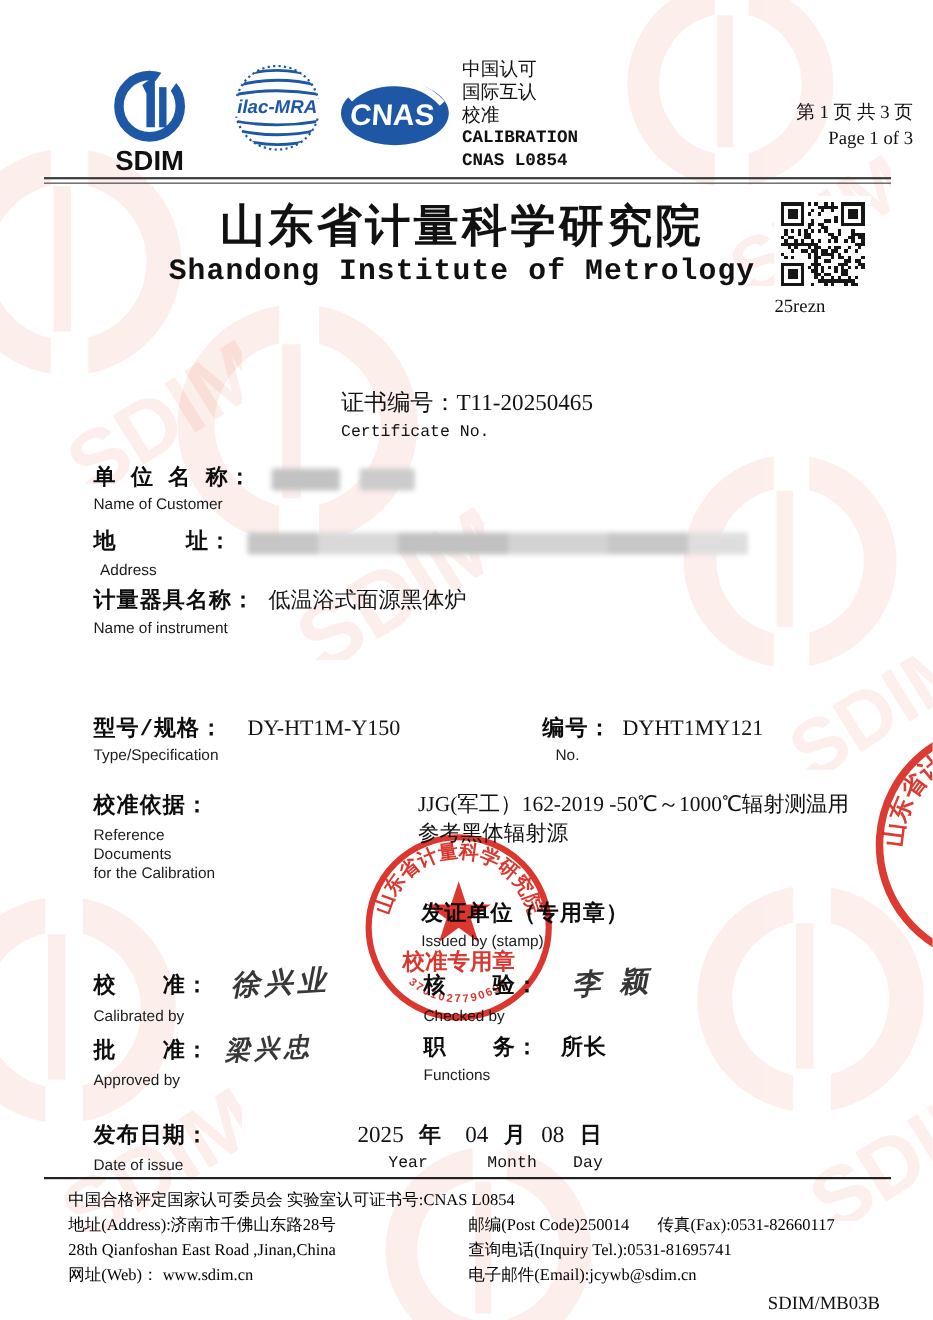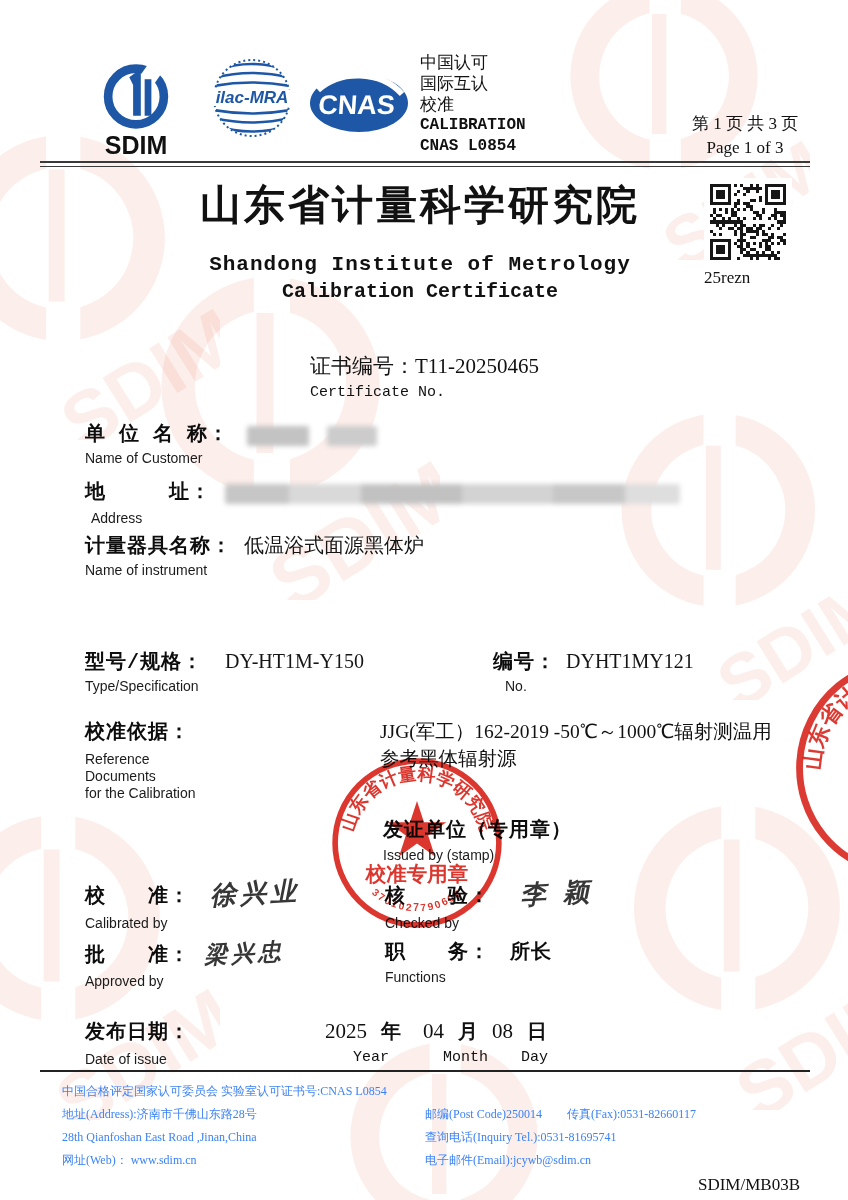--- a/index.html
+++ b/index.html
@@ -10,21 +10,21 @@
   .sans{font-family:Liberation Mono, monospace;}
   .song{font-family:"Liberation Serif",serif;}
   .ensub{font-family:"Liberation Sans",sans-serif;font-size:14px;color:#1b1b1b;}
   .label{font-size:20px;letter-spacing:1px;color:#0d0d0d;}
   .value{font-size:20px;color:#151515;}
   .redact{display:inline-block;height:20px;border-radius:2px;filter:blur(2.5px);vertical-align:middle;}
   .wm{position:absolute;opacity:0.10;pointer-events:none;}
   .stamp{mix-blend-mode:multiply;}
   .sig{font-family:"DejaVu Serif",serif;font-style:italic;font-weight:600;font-size:26px;
        color:#222;transform:rotate(-3deg);display:inline-block;letter-spacing:4px;opacity:.9;}
-  .fline{font-size:12px;line-height:23px;color:#3b82f6;}
+  .fline{font-size:15px;line-height:23px;color:#000000;}
   .fcol-l{display:inline-block;width:360px;}
 </style>
 </head>
 <body>
 
 <div class="page">
 
   <svg width="0" height="0" style="position:absolute">
     <symbol id="wm-logo" viewBox="0 0 200 250">
       <circle cx="100" cy="92" r="66" fill="none" stroke="#e5603a" stroke-width="24"></circle>
@@ -97,31 +97,30 @@
   </div>
 
   <div class="abs" style="left:420px;top:52px;line-height:21px">
     <div class="song" style="font-size:17px">中国认可</div>
     <div class="song" style="font-size:17px">国际互认</div>
     <div class="song" style="font-size:17px">校准</div>
     <div class="hei" style="font-size:16px">CALIBRATION</div>
     <div class="hei" style="font-size:16px">CNAS L0854</div>
   </div>
 
-  <div class="abs" style="left:660px;top:112px;width:170px;text-align:center;line-height:24px">
+  <div class="abs" style="left:660px;top:90px;width:170px;text-align:right;line-height:24px">
     <div class="song" style="font-size:17px">第 1 页 共 3 页</div>
     <div class="song" style="font-size:17px">Page 1 of  3</div>
   </div>
 
   <div class="abs" style="left:40px;top:161px;width:770px;height:3px;border-top:2.5px solid #3a3a3a;border-bottom:1.5px solid #3a3a3a"></div>
 
   <div class="abs" style="left:150px;top:178px;width:540px;text-align:center">
     <div class="song" style="font-size:41px;font-weight:bold;letter-spacing:3px">山东省计量科学研究院</div>
-    <div class="hei" style="font-size:21px;margin-top:20px;letter-spacing:1px">Shandong   Institute   of   Metrology</div>
-    <div class="hei" style="font-size:20px;margin-top:4px">Calibration   Certificate</div>
+    <div class="hei" style="font-size:27px;margin-top:0;letter-spacing:1px">Shandong   Institute   of   Metrology</div>
   </div>
 
   <div class="abs" style="left:704px;top:178px;width:90px;">
     <svg id="qr" width="88" height="88" viewBox="0 0 29 29" shape-rendering="crispEdges" style="background:#fff">
       <g id="qr-modules" fill="#161616">
           <rect x="10" y="2" width="1" height="1"></rect>
           <rect x="12" y="2" width="1" height="1"></rect>
           <rect x="15" y="2" width="1" height="1"></rect>
           <rect x="17" y="2" width="1" height="1"></rect>
           <rect x="13" y="3" width="1" height="1"></rect>

